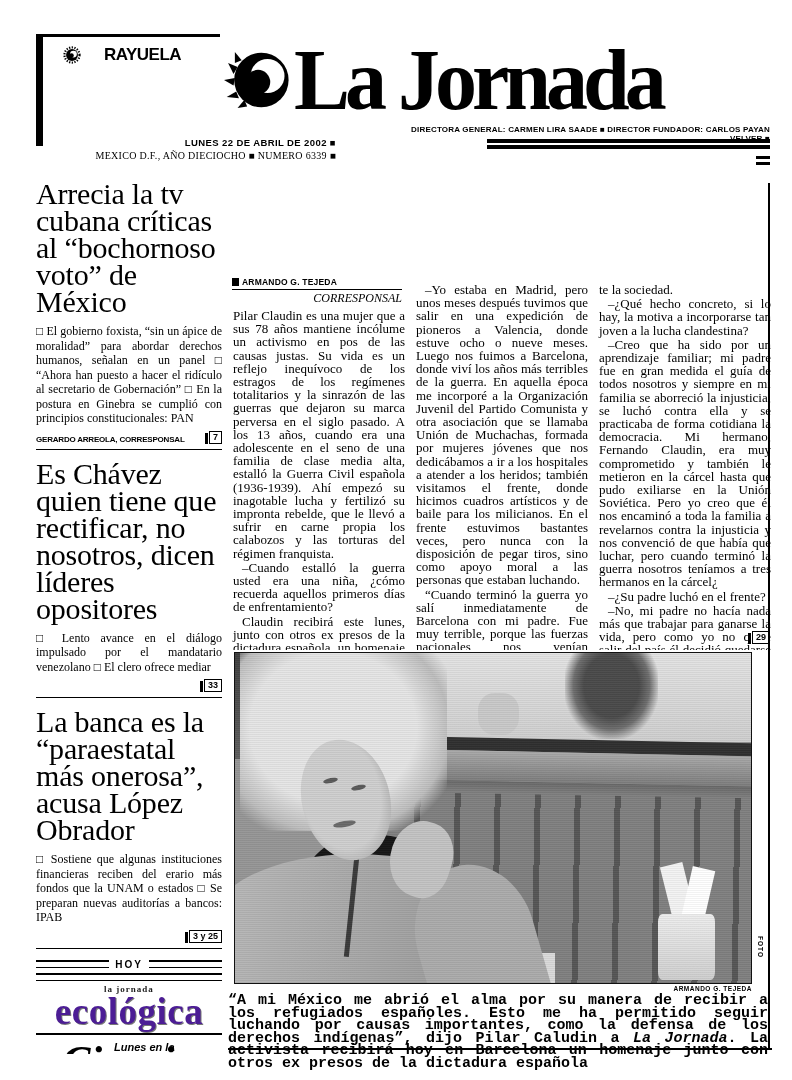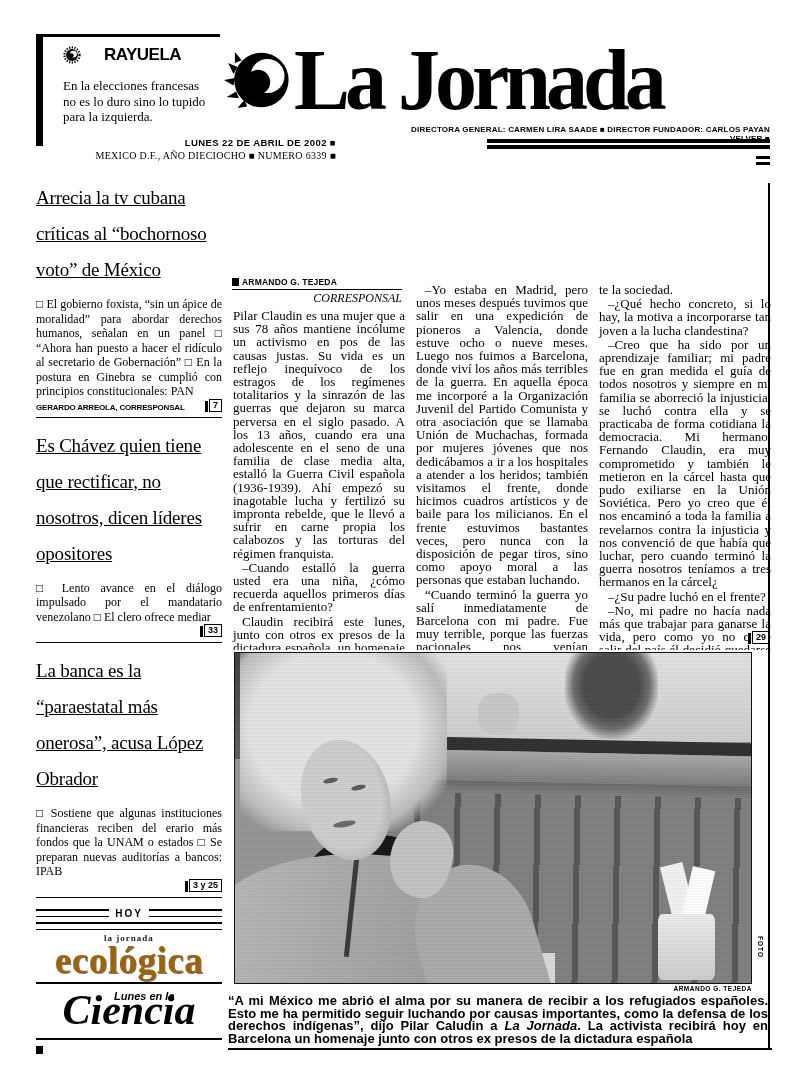--- a/index.html
+++ b/index.html
@@ -25,40 +25,40 @@
                   letter-spacing:-5px;white-space:nowrap;transform:scaleY(1.04);transform-origin:bottom left;}
   .directors{position:absolute;left:400px;top:125px;width:370px;text-align:right;
              font-family:"Liberation Sans",sans-serif;font-weight:bold;font-size:8px;letter-spacing:.2px;}
   .head-rules{position:absolute;left:487px;top:139px;width:283px;}
   .head-rules .bar{height:4px;background:#000;margin-bottom:2px;}
   .edge-ticks{position:absolute;left:756px;top:156px;}
   .edge-ticks div{width:14px;height:3px;background:#000;margin-bottom:3px;}
 
   
   .sidebar{position:absolute;left:36px;top:180px;width:186px;height:874px;overflow:hidden;}
-  .s-headline{font-size:19px;line-height:36px;letter-spacing:-0.2px;text-decoration:underline;}
+  .s-headline{font-size:30px;line-height:27px;letter-spacing:-0.2px;}
   .s-deck{margin-top:9px;font-size:12px;line-height:14.5px;text-align:justify;}
-  .s-meta{display:flex;justify-content:space-between;align-items:flex-end;}
+  .s-meta{margin-top:5px;display:flex;justify-content:space-between;align-items:flex-end;}
   .s-meta.right{justify-content:flex-end;}
   .s-byline{font-family:"Liberation Sans",sans-serif;font-weight:bold;font-size:8px;letter-spacing:-0.2px;}
   .page-badge{display:inline-flex;align-items:flex-end;gap:1px;}
   .badge-bar{width:3px;height:11px;background:#000;}
   .badge-num{border:1px solid #000;font-family:"Liberation Sans",sans-serif;font-weight:bold;
              font-size:9px;line-height:11px;padding:0 3px;}
   .s-rule{border-bottom:1.5px solid #000;margin:5px 0 10px;}
 
   
   .hoy-head{display:flex;align-items:center;gap:6px;margin-top:2px;}
   .dbl{flex:1;height:5px;border-top:2px solid #000;border-bottom:1px solid #000;}
   .hoy-label{font-family:"Liberation Sans",sans-serif;font-weight:bold;font-size:10px;letter-spacing:2px;}
   .hoy-underrule{height:5px;border-top:2px solid #000;border-bottom:1px solid #000;margin-top:3px;}
   .eco{text-align:center;margin-top:3px;}
   .eco-small{font-size:9px;font-weight:bold;letter-spacing:1px;color:#1c1c1c;display:block;}
   .eco-big{font-family:"Liberation Serif",serif;font-weight:bold;font-size:37px;line-height:36px;
-           letter-spacing:.5px;color:#a16207;text-shadow:1px 1px 0 #777;}
+           letter-spacing:.5px;color:#4c1d95;text-shadow:1px 1px 0 #777;}
   .thin-rule{border-bottom:2px solid #000;margin:3px 0;}
   .ciencia{position:relative;text-align:center;padding:0 0 2px;}
   .ciencia-small{position:absolute;left:78px;top:3px;font-family:"Liberation Sans",sans-serif;
                  font-weight:bold;font-style:italic;font-size:11px;}
   .ciencia-big{font-style:italic;font-weight:bold;font-size:42px;line-height:46px;}
 
   
   .opinion{border-left:7px solid #000;padding:3px 0 0 10px;margin-top:6px;}
   .op-row{display:flex;justify-content:space-between;align-items:flex-end;
           border-bottom:2px solid #000;padding:2px 0 0;height:16px;}
@@ -110,41 +110,40 @@
   .ph-glass{left:82%;top:79%;width:11%;height:20%;background:linear-gradient(#ededed,#cfcfcf);border-radius:8%/12%;}
   .ph-napkin1{left:83.5%;top:64%;width:4.5%;height:16%;background:#f3f3f3;transform:rotate(-14deg);}
   .ph-napkin2{left:87.5%;top:65%;width:4.5%;height:15%;background:#ffffff;transform:rotate(13deg);}
   .ph-grain{left:0;top:0;right:0;bottom:0;background:repeating-linear-gradient(0deg,rgba(0,0,0,.05) 0 1px,rgba(255,255,255,.03) 1px 2px);}
   .foto-vert{position:absolute;right:-12px;bottom:26px;writing-mode:vertical-rl;
              font-family:"Liberation Sans",sans-serif;font-size:6.5px;font-weight:bold;letter-spacing:1px;}
   .credit-row{position:absolute;left:228px;top:985px;width:524px;text-align:right;
               font-family:"Liberation Sans",sans-serif;font-weight:bold;font-size:6.5px;letter-spacing:.5px;}
 
   .caption{position:absolute;left:228px;top:995px;width:540px;
-           font-family:Liberation Sans, sans-serif;font-weight:bold;font-size:13px;line-height:12.5px;text-align:justify;}
+           font-family:Liberation Mono, monospace;font-weight:bold;font-size:15px;line-height:12.5px;text-align:justify;}
   .caption .pub{font-style:italic;}
   .caption-rule{position:absolute;left:228px;top:1048px;width:544px;height:2px;background:#000;}
   .right-rule{position:absolute;left:768px;top:183px;width:2px;height:867px;background:#000;}
 </style>
 </head>
 <body>
 
 <div class="page">
 
   <div class="rayuela">
     <div class="rayuela-logo-row">
       <svg class="ray-icon" width="18" height="18" viewBox="0 0 100 100">
         <circle cx="50" cy="50" r="42" fill="none" stroke="#000" stroke-width="12" stroke-dasharray="7 8"></circle>
         <circle cx="50" cy="50" r="33" fill="#000"></circle>
         <circle cx="58" cy="45" r="19" fill="#fff"></circle>
         <circle cx="47" cy="53" r="13" fill="#000"></circle>
       </svg>
       <span class="rayuela-title">RAYUELA</span>
     </div>
-    <div class="rayuela-text">En la elecciones francesas no es lo duro sino lo tupido para la izquierda.</div>
   </div>
 
   <div class="dateline">
     <div class="dateline-l1">LUNES 22 DE ABRIL DE 2002 ■</div>
     <div class="dateline-l2">MEXICO D.F., AÑO DIECIOCHO ■ NUMERO 6339 ■</div>
   </div>
 
   <div class="masthead">
     <svg class="eclipse-icon" viewBox="0 0 100 110">
       <g fill="#000">

